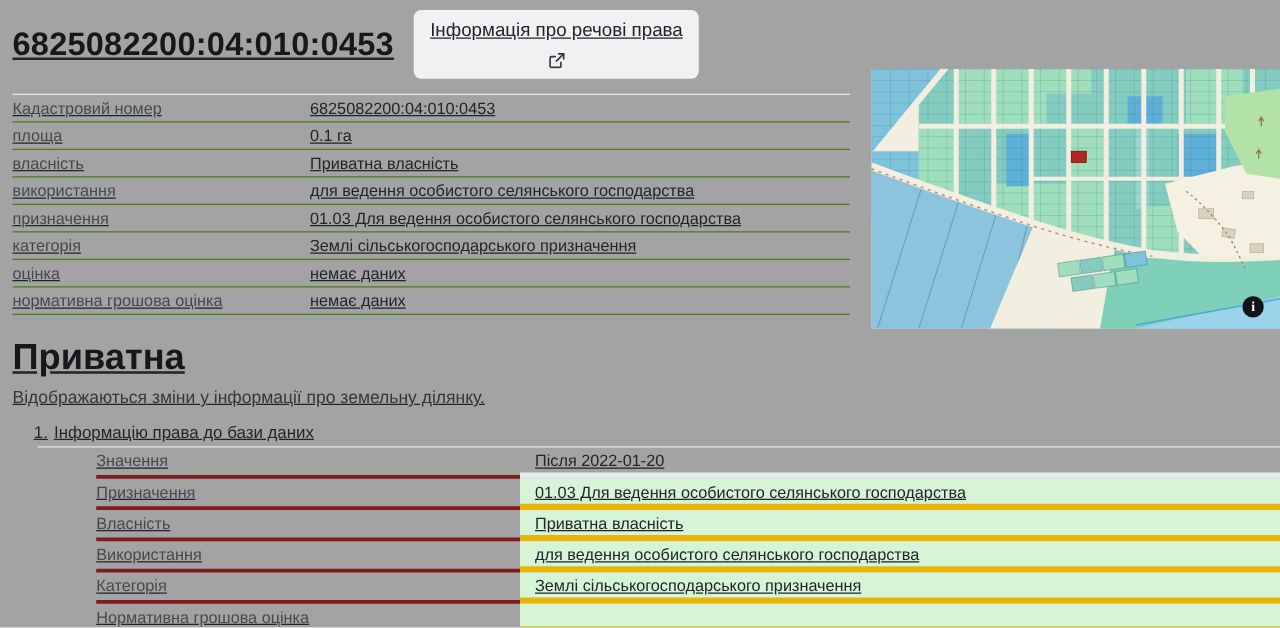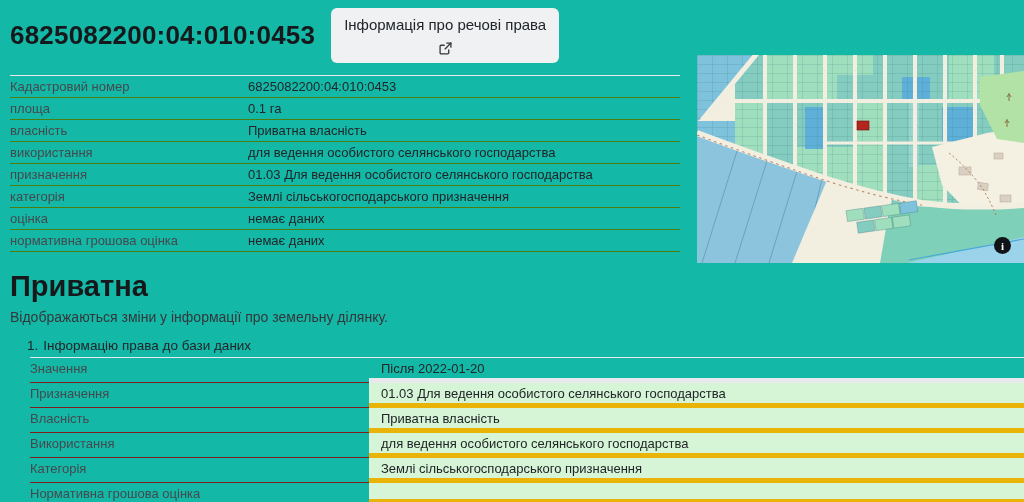--- a/index.html
+++ b/index.html
@@ -1,16 +1,16 @@
 <!DOCTYPE html>
 <html><head>
 <meta charset="utf-8">
 <style>
   html,body{margin:0;padding:0;background:#fff;font-family:"Liberation Sans",sans-serif;color:#212529;}
-  .page{position:relative;width:1024px;height:502px;overflow:hidden;background:#14b8a6;}
+  .page{position:relative;width:1024px;height:502px;overflow:hidden;background:#a3a3a3;text-decoration:underline;}
 
   
   .header{display:flex;align-items:center;gap:16px;padding:8px 0 0 10px;}
   .page-title{font-size:26px;font-weight:700;color:#16181b;letter-spacing:.2px;}
   .rights-btn{display:inline-flex;align-items:center;gap:9px;background:#eff1f3;border:none;border-radius:6px;
     padding:8px 13px;font-size:15px;color:#212529;font-family:inherit;cursor:pointer;flex-direction:column;}
   .rights-btn svg{display:block;}
 
   
   .info-table{margin:12px 0 0 10px;width:670px;border-top:1px solid #e7e9ec;}
@@ -26,21 +26,21 @@
     font-size:11px;font-weight:700;font-family:"Liberation Serif",serif;cursor:pointer;border:none;}
 
   
   .history{margin:18px 0 0 10px;}
   .history h2{margin:0;font-size:29px;line-height:32px;font-weight:700;color:#16181b;}
   .history-desc{margin:7px 0 0;font-size:14px;line-height:17px;color:#33373c;}
   .hist-item-title{margin:12px 0 0 17px;font-size:13.5px;color:#212529;}
   .hist-item-title .num{margin-right:5px;}
   .h-table{margin:4px 0 0 20px;width:994px;border-top:1px solid #e7e9ec;}
   .h-row{display:flex;font-size:13px;line-height:15px;}
-  .h-row .lbl{width:331px;flex:none;padding:2.5px 8px 2.5px 0;color:#45494e;border-bottom:1px solid #7f1d1d;}
+  .h-row .lbl{width:331px;flex:none;padding:2.5px 8px 2.5px 0;color:#45494e;border-bottom:3px solid #7f1d1d;margin-left:47px;}
   .h-row .val{flex:1;padding:2.5px 0 2.5px 12px;color:#212529;border-bottom:5px solid #eab308;}
   .h-row .val.hl{background:#d6f5d6;}
   .h-row .val.plain{border-bottom-color:#e7e9ec;}
   .h-row:last-child .val{border-bottom-color:#e7e9ec;}
   .h-next-line{margin:8px 0 0 20px;width:338px;border-top:1px solid #e7e9ec;height:0;}
 </style>
 </head>
 <body>
 
 <div class="page">

